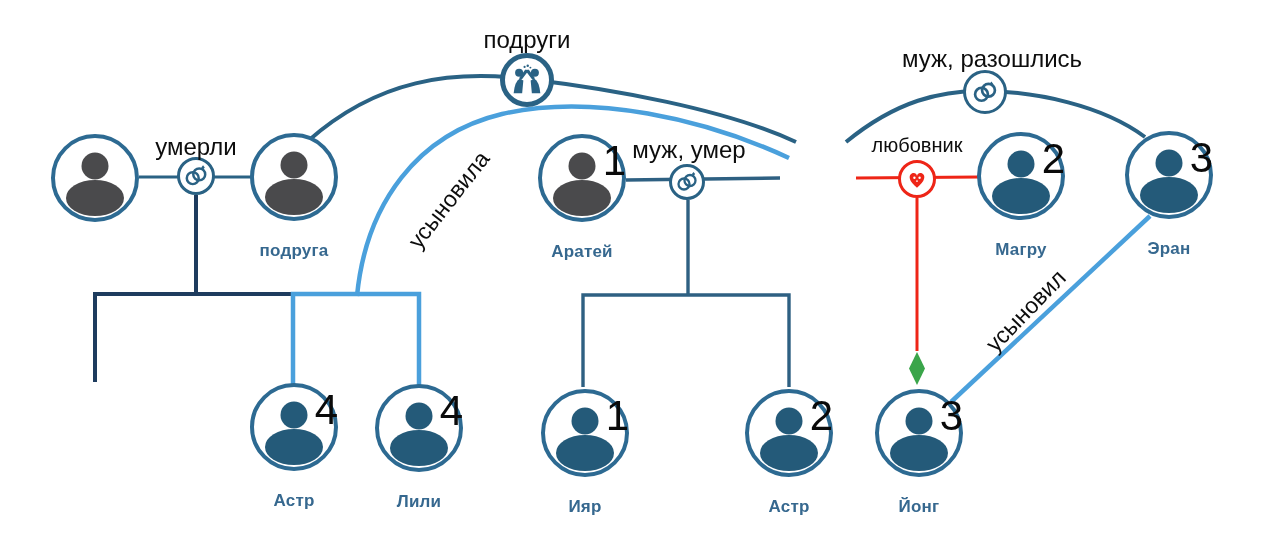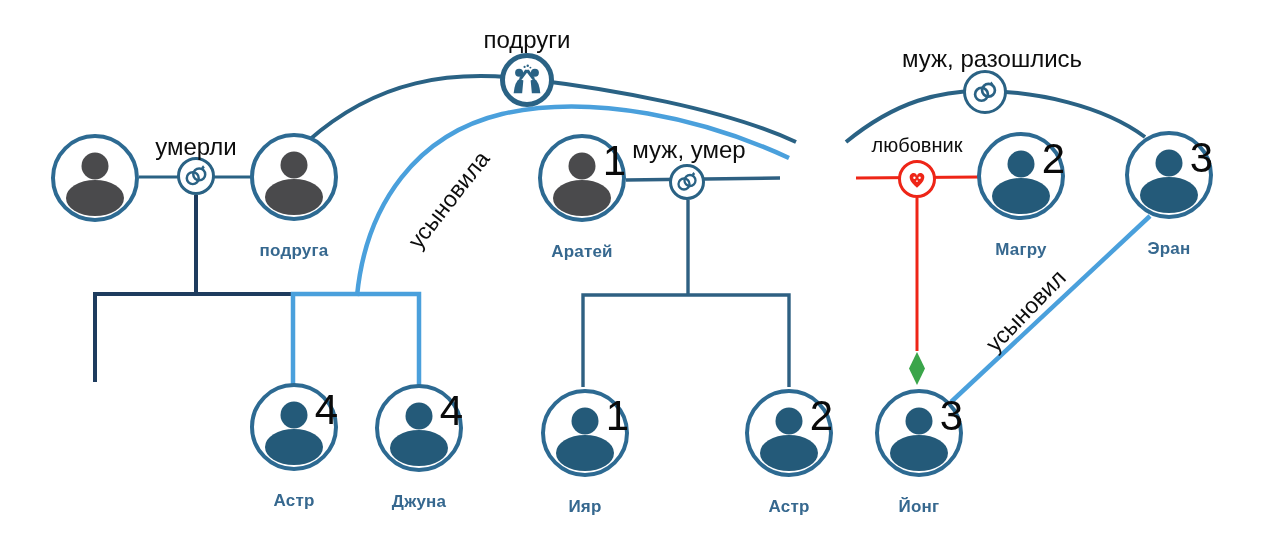--- a/index.html
+++ b/index.html
@@ -212,21 +212,21 @@
   </div>
 
   <div class="person blue" style="--cx:419;--cy:428">
     <div class="circle">
       <svg viewBox="-40 -40 80 80">
         <circle class="head" cx="0" cy="-12" r="13.5"></circle>
           <ellipse class="torso" cx="0" cy="20" rx="29" ry="18"></ellipse>
       </svg>
       <span class="num">4</span>
     </div>
-    <div class="pname">Джуна</div>
+    <div class="pname">Лили</div>
   </div>
 
   <div class="person blue" style="--cx:585;--cy:433">
     <div class="circle">
       <svg viewBox="-40 -40 80 80">
         <circle class="head" cx="0" cy="-12" r="13.5"></circle>
           <ellipse class="torso" cx="0" cy="20" rx="29" ry="18"></ellipse>
       </svg>
       <span class="num">1</span>
     </div>

